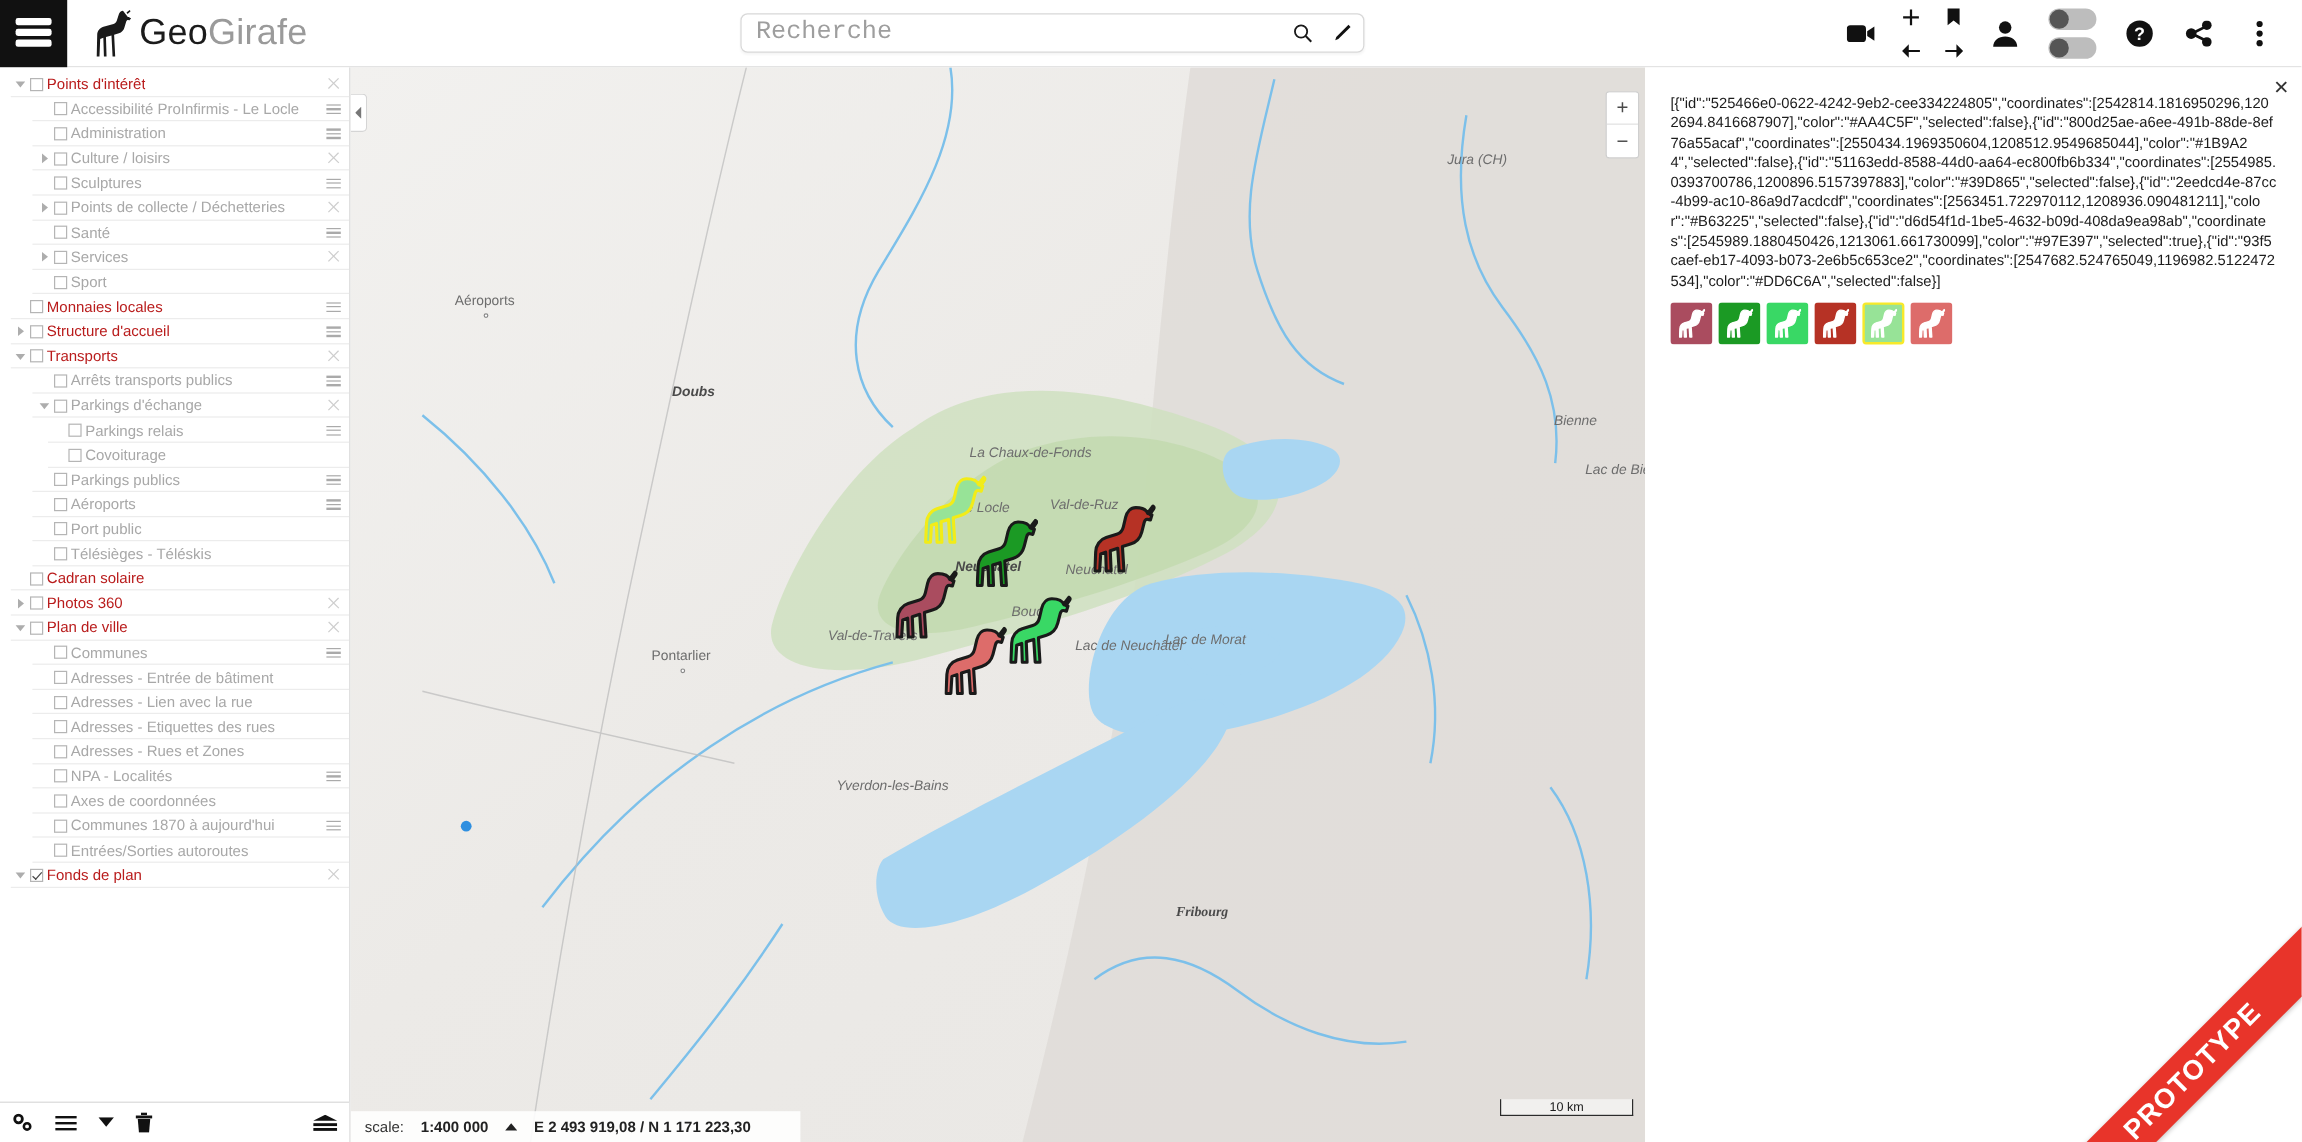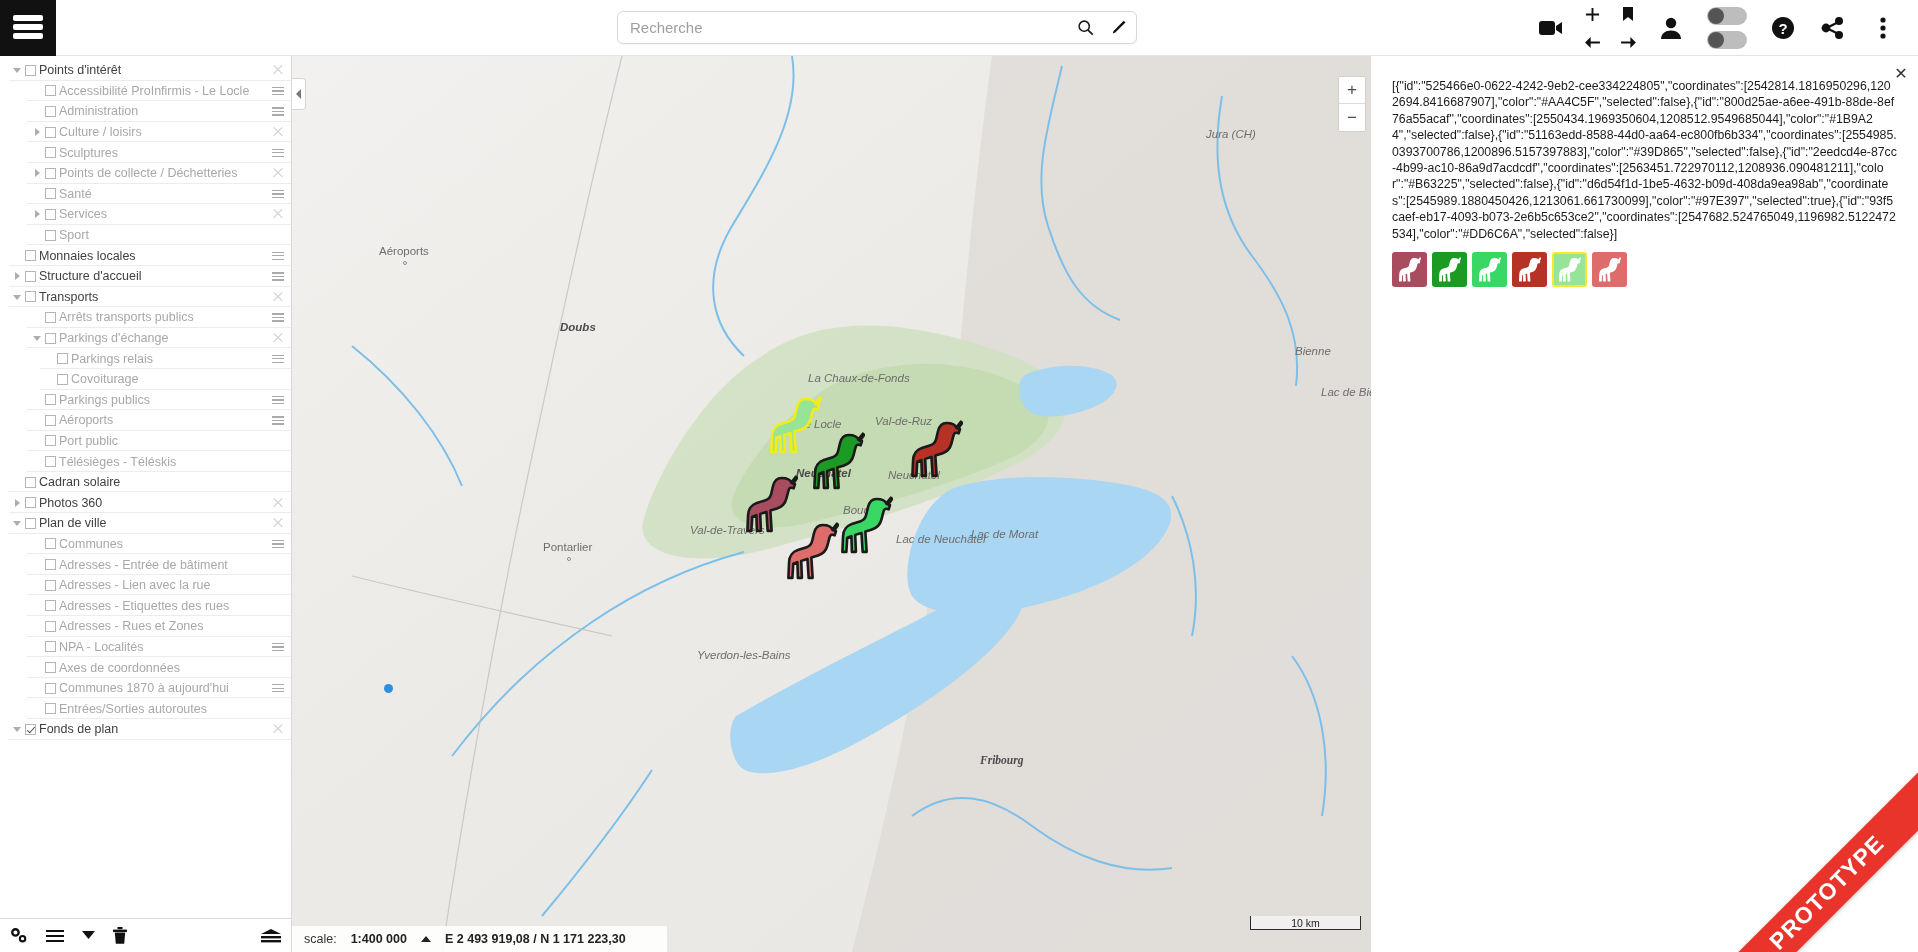--- a/index.html
+++ b/index.html
@@ -45,22 +45,22 @@
   .search-wrap {
     position: absolute; left: 617px; top: 11px;
     width: 520px; height: 33px;
     border: 1px solid #d8d8d8; border-radius: 6px;
     background: #fff; display: flex; align-items: center;
     box-shadow: 0 1px 2px rgba(0,0,0,.04);
   }
   .search-input {
     border: 0; outline: none; background: transparent;
     flex: 1; height: 31px; padding: 0 12px;
-    font-size: 15px; color: #701a75;
-    font-family: Liberation Sans, sans-serif;
+    font-size: 21px; color: #701a75;
+    font-family: Liberation Mono, monospace;
   }
   .search-input::placeholder { color: #9e9e9e; }
   .search-btn, .pen-btn {
     width: 34px; height: 31px; display: flex;
     align-items: center; justify-content: center; cursor: pointer;
   }
 
   .header-tools {
     position: absolute; right: 10px; top: 0; height: 56px;
     display: flex; align-items: center; gap: 0;
@@ -101,21 +101,21 @@
   }
   .tree-row {
     display: flex; align-items: center;
     height: 20.6px; font-size: 12.5px; color: #a8a8a8;
     position: relative; padding-right: 22px;
   }
   .tree-row .sep {
     position: absolute; left: 0; right: 0; bottom: 0;
     height: 1px; background: #ececec;
   }
-  .tree-row.lvl0 { padding-left: 12px; color: #404040; text-align: right; }
+  .tree-row.lvl0 { padding-left: 12px; color: #b91c1c; text-align: right; }
   .tree-row.lvl1 { padding-left: 32px; }
   .tree-row.lvl2 { padding-left: 44px; }
   .tree-row.lvl0 .sep { left: 9px; }
   .tree-row.lvl1 .sep { left: 27px; }
   .tree-row.lvl2 .sep { left: 40px; }
   .caret {
     width: 12px; height: 12px; flex: 0 0 12px;
     margin-right: 1px; position: relative; cursor: pointer;
   }
   .caret.right::before {
@@ -297,20 +297,29 @@
 
   <div class="header">
     <div class="burger-box">
       <div class="stack-icon">
           <i></i>
           <i></i>
           <i></i>
         </div>
     </div>
 
+    <div class="brand">
+      <svg class="brand-mark" viewBox="0 0 40 42">
+        <path fill="#1a1a1a" d="M28.5 2c-1.5 0-3 1.3-3.6 3.2l-1.6 5.1c-.4 1.3-1.4 2.2-2.7 2.6l-8.4 2.4c-3 .9-5.1 3.5-5.2 6.6L6.6 40h2.3l.6-14.6 2.6-1 .5 15.6h2.2l-.5-16.2 4.6-1.3.9 17.5h2.2l-.9-18.1 4-1.2c2.3-.7 4-2.5 4.6-4.8l1.5-5c.2-.8.8-1.3 1.4-1.3.3 0 .7.1 1 .4l1.7-1.5c-.8-.8-1.8-1.3-2.8-1.3z"></path>
+        <path fill="#1a1a1a" d="M31.4 3.5l2.6-2.1.8 1-2.5 2.2z"></path>
+      </svg>
+      <div class="brand-text">
+        <span class="geo">Geo</span><span class="girafe">Girafe</span>
+      </div>
+    </div>
 
     <div class="search-wrap">
       <input class="search-input" type="text" placeholder="Recherche" style="">
       <div class="search-btn">
         <svg width="17" height="17" viewBox="0 0 20 20">
             <circle cx="8.5" cy="8.5" r="6" fill="none" stroke="#1a1a1a" stroke-width="1.8"></circle>
             <line x1="13" y1="13" x2="18.5" y2="18.5" stroke="#1a1a1a" stroke-width="2"></line>
           </svg>
       </div>
       <div class="pen-btn">

